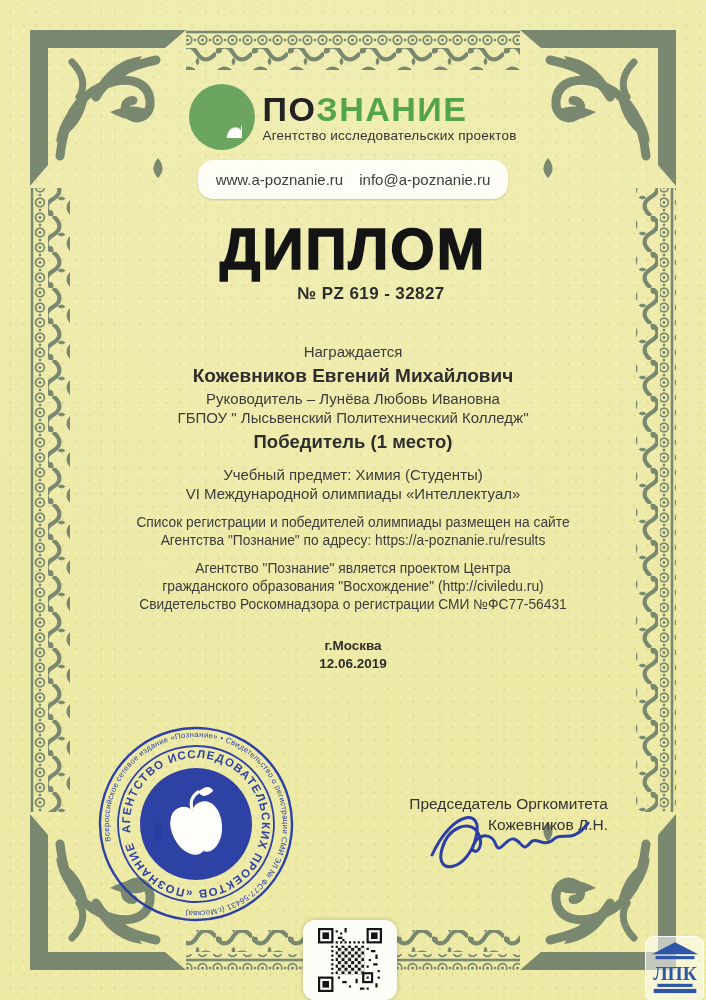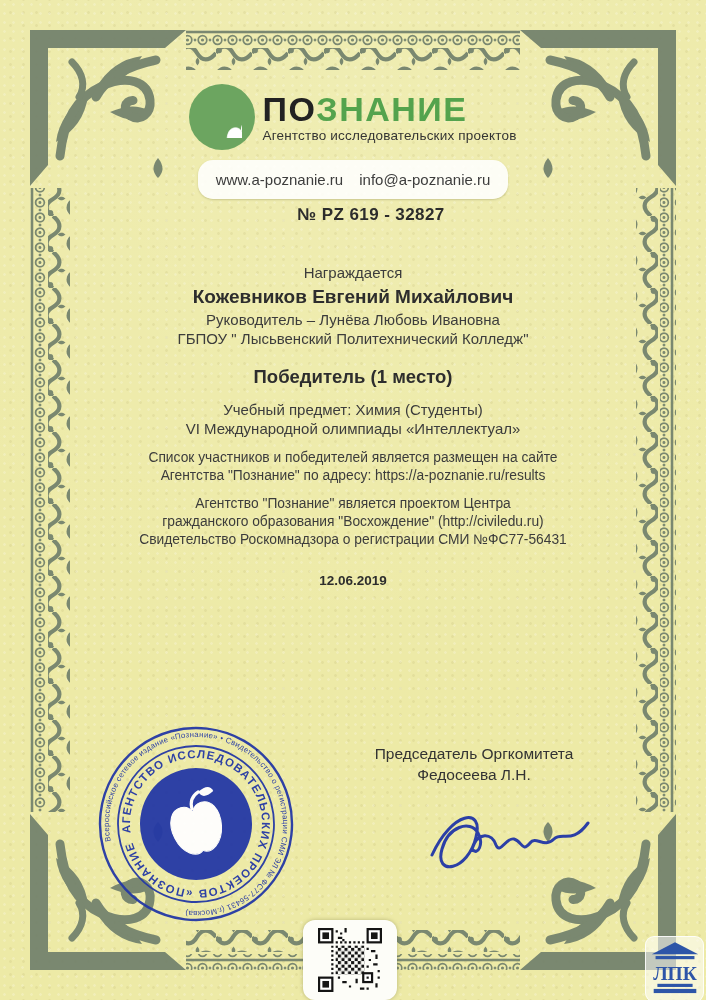--- a/index.html
+++ b/index.html
@@ -26,27 +26,27 @@
     border-radius:15px;padding:11px 18px;font-size:15px;color:#3d3d3d;box-shadow:0 1px 2px rgba(90,90,40,.25);}
 
   .title{margin-top:22px;font-size:57px;line-height:1;font-weight:bold;letter-spacing:2px;color:#141414;
     -webkit-text-stroke:1.5px #141414;}
   .title-number{margin-top:6px;font-size:17px;font-weight:bold;color:#2c2c2c;letter-spacing:.4px;padding-left:36px;}
 
   .lines{margin-top:38px;}
   .line{font-size:15px;line-height:1.28;color:#3c3c3c;}
   .line.b{font-weight:bold;color:#2d2d2d;}
   .line.recipient{font-size:19px;margin-top:3px;}
-  .line.result{font-size:18.5px;margin-top:17px;}
+  .line.result{font-size:18.5px;margin-top:3px;}
   .line.gap{margin-top:11px;}
   .line.small{font-size:13.8px;}
   .place-date{margin-top:24px;font-size:13.5px;font-weight:bold;color:#2d2d2d;line-height:1.35;}
 
   .stamp{position:absolute;left:88px;top:716px;}
-  .sig-text{position:absolute;left:340px;top:744px;width:268px;
+  .sig-text{position:absolute;left:340px;top:794px;width:268px;text-align:right;
     font-size:15.5px;line-height:1.35;color:#333;}
   .sig-squiggle{position:absolute;left:418px;top:793px;}
 
   .qr-card{position:absolute;left:303px;top:920px;width:94px;height:80px;background:#fdfdf8;
     border-radius:12px;box-shadow:0 0 4px rgba(80,80,30,.35);display:flex;align-items:flex-start;justify-content:center;z-index:3;}
   .qr-card svg{margin-top:8px;}
 
   .partner-card{position:absolute;left:645px;top:936px;width:57px;height:64px;background:rgba(255,255,255,.55);
     border:1px solid rgba(255,255,255,.85);border-radius:9px;display:flex;align-items:center;justify-content:center;z-index:3;}
 </style>
@@ -142,36 +142,38 @@
       </div>
     </div>
 
     <div>
       <div class="contact-pill">
         <span>www.a-poznanie.ru</span>
         <span>info@a-poznanie.ru</span>
       </div>
     </div>
 
+    <div class="title">ДИПЛОМ</div>
     <div class="title-number">№ PZ 619 - 32827</div>
 
     <div class="lines">
       <div class="line">Награждается</div>
       <div class="line b recipient">Кожевников Евгений Михайлович</div>
       <div class="line">Руководитель – Лунёва Любовь Ивановна</div>
       <div class="line">ГБПОУ " Лысьвенский Политехнический Колледж"</div>
       <div class="line b result">Победитель (1 место)</div>
       <div class="line gap">Учебный предмет: Химия (Студенты)</div>
       <div class="line">VI Международной олимпиады «Интеллектуал»</div>
-      <div class="line gap small">Список участников и победителей является размещен на сайте</div>
+      <div class="line gap small">Список регистрации и победителей олимпиады размещен на сайте</div>
       <div class="line small">Агентства "Познание" по адресу: https://a-poznanie.ru/results</div>
       <div class="line gap small">Агентство "Познание" является проектом Центра</div>
       <div class="line small">гражданского образования "Восхождение" (http://civiledu.ru)</div>
       <div class="line small">Свидетельство Роскомнадзора о регистрации СМИ №ФС77-56431</div>
       <div class="place-date">
+        <div>г.Москва</div>
         <div>12.06.2019</div>
       </div>
     </div>
 
     <svg class="stamp" width="216" height="216" viewBox="-108 -108 216 216">
       <g transform="rotate(-15)" opacity="0.95">
         <defs>
           <path id="ringInner" d="M -66,0 A 66,66 0 1 1 66,0 A 66,66 0 1 1 -66,0"></path>
           <path id="ringOuter" d="M -87,0 A 87,87 0 1 1 87,0 A 87,87 0 1 1 -87,0"></path>
         </defs>
@@ -185,21 +187,21 @@
           <textPath href="#ringOuter" startOffset="1%">Всероссийское сетевое издание «Познание» • Свидетельство о регистрации СМИ ЭЛ № ФС77-56431 (г.Москва)</textPath>
         </text>
         <g fill="#ffffff" stroke="#ffffff" transform="scale(1.05)">
           <use href="#apple" x="-32" y="-34" width="64" height="68"></use>
         </g>
       </g>
     </svg>
 
     <div class="sig-text">
       <div>Председатель Оргкомитета</div>
-      <div>Федосеева Л.Н.</div>
+      <div>Кожевников Л.Н.</div>
     </div>
     <svg class="sig-squiggle" width="190" height="95" viewBox="0 0 190 95">
       <path d="M14 62 C34 18 66 14 58 44 C50 78 16 84 24 56 C30 34 52 26 60 40 C66 50 60 64 54 56 C60 38 74 40 78 52 C82 62 88 44 96 46 C104 48 104 60 112 50 C118 42 126 56 136 46 C144 38 154 52 170 30" fill="none" stroke="#2b3fa6" stroke-width="3" stroke-linecap="round"></path>
     </svg>
 
     <div class="qr-card">
       <svg width="64" height="64" viewBox="0 0 29 29">
         <defs>
           <pattern id="qrp" width="3" height="3" patternUnits="userSpaceOnUse">
             <rect x="0" y="0" width="1.4" height="1.4" fill="#141414"></rect>

